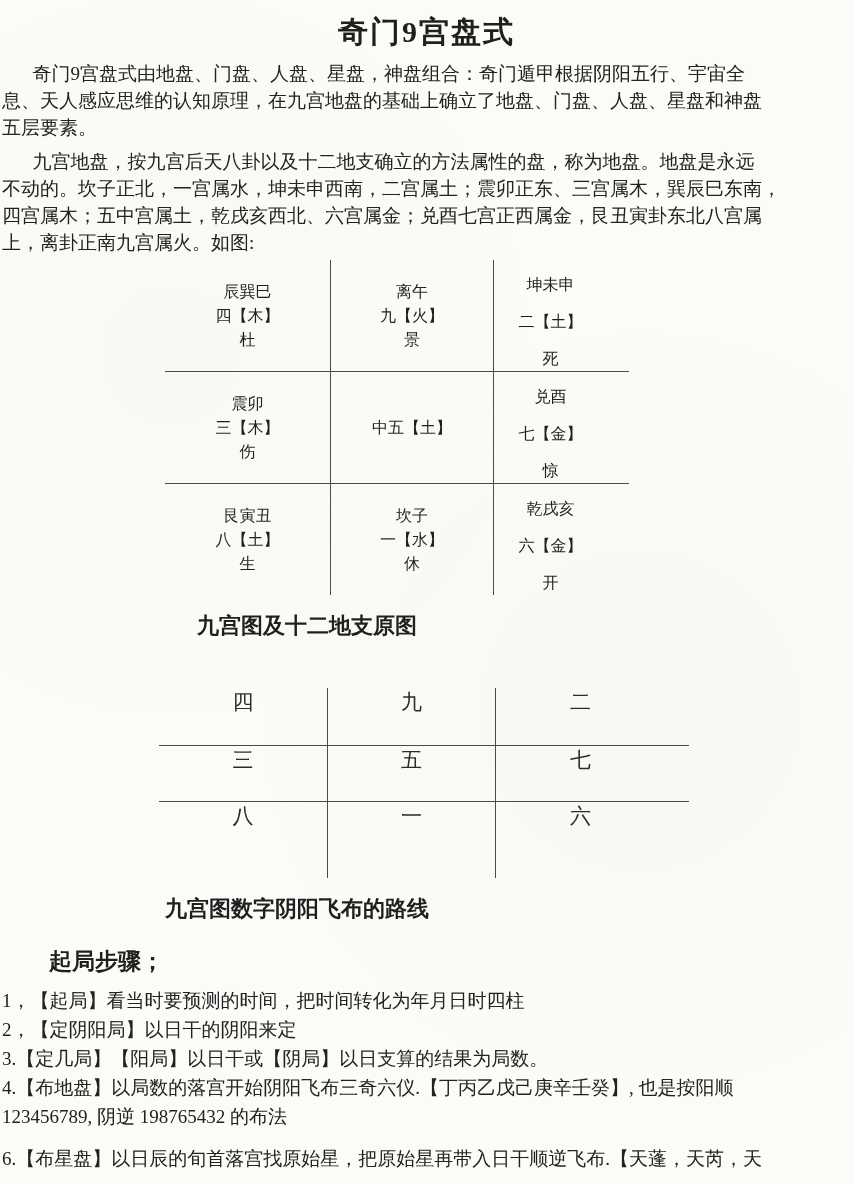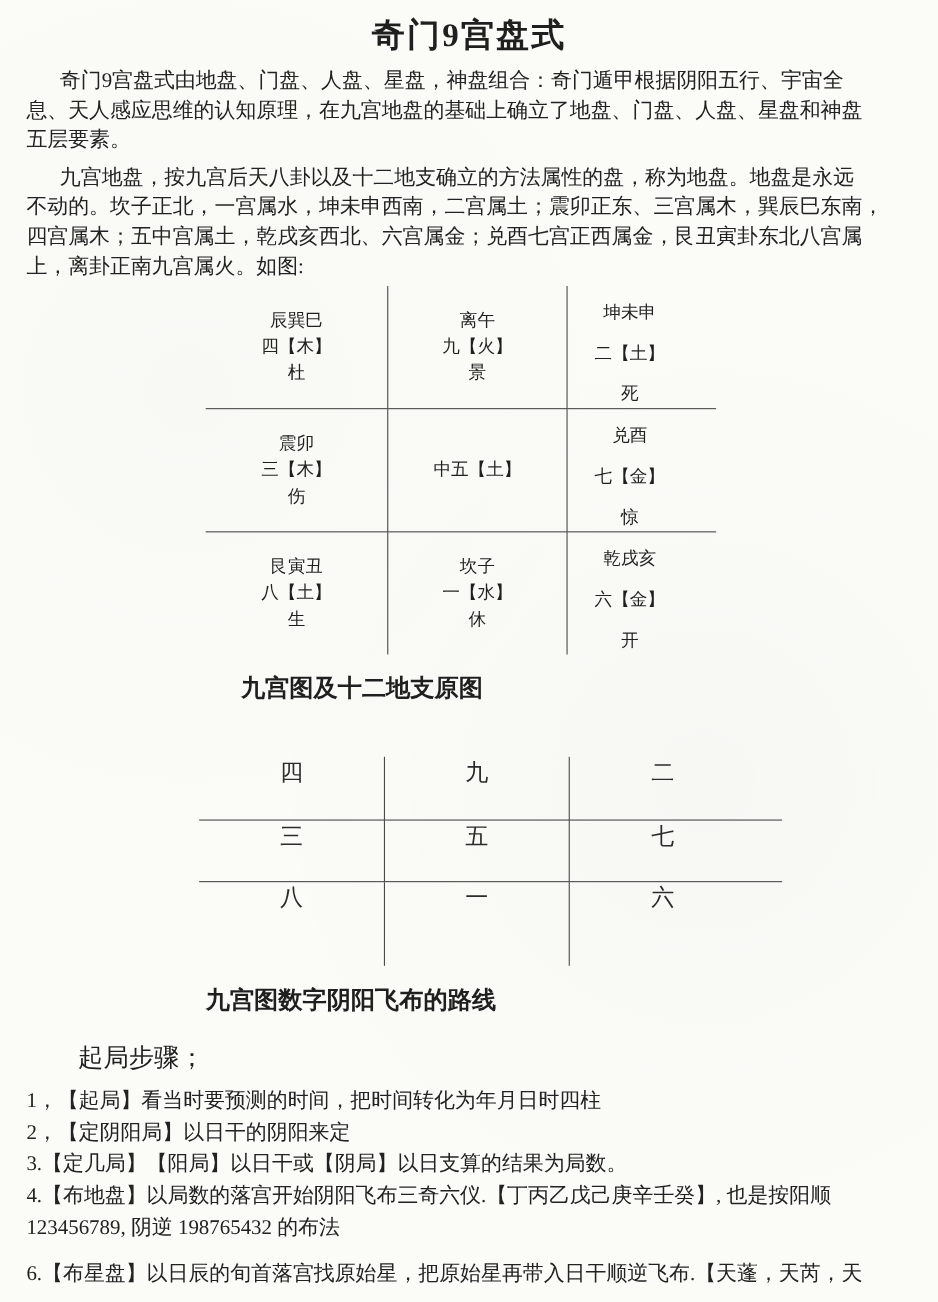--- a/index.html
+++ b/index.html
@@ -7,21 +7,21 @@
     position:relative;
     width:853px; height:1184px;
     margin:0 auto;
     background:#fbfbf8;
     background-image:
       radial-gradient(circle at 20% 30%, rgba(0,0,0,0.012), transparent 40%),
       radial-gradient(circle at 75% 60%, rgba(0,0,0,0.015), transparent 45%);
     color:#1f1f1f;
     font-family:"Liberation Serif","DejaVu Serif",serif;
     box-sizing:border-box;
-    padding:10px 24px;
+    padding:10px 2px;
     overflow:hidden;
   }
   .doc-title {
     margin:2px 0 0;
     text-align:center;
     font-size:30px;
     font-weight:bold;
     letter-spacing:2px;
   }
   .para {
@@ -51,21 +51,21 @@
   .palace-table td:nth-child(3){ width:135px; }
   .palace-table tr:nth-child(1) td { height:73px; }
   .palace-table tr:nth-child(2) td { height:82px; }
   .palace-table tr:nth-child(3) td { height:73px; }
   .palace-table td:not(:last-child){ border-right:1px solid #4a4a4a; }
   .palace-table tr:not(:last-child) td { border-bottom:1px solid #4a4a4a; }
   .palace-table td:nth-child(3) > div { transform:translateX(-11px);margin-top:13px; }
   
   .cap1 { margin:16px 0 0 195px; font-size:22px; font-weight:bold; }
   .cap2 { margin:16px 0 0 163px; font-size:22px; font-weight:bold; }
-  .steps-heading { margin:22px 0 0 47px; font-size:23px; font-weight:normal; }
+  .steps-heading { margin:22px 0 0 47px; font-size:23px; font-weight:bold; }
   
   .number-table {
     border-collapse:collapse;
     margin:47px 0 0 157px;
     table-layout:fixed;
   }
   .number-table td {
     text-align:center;
     vertical-align:top;
     font-size:21px;

